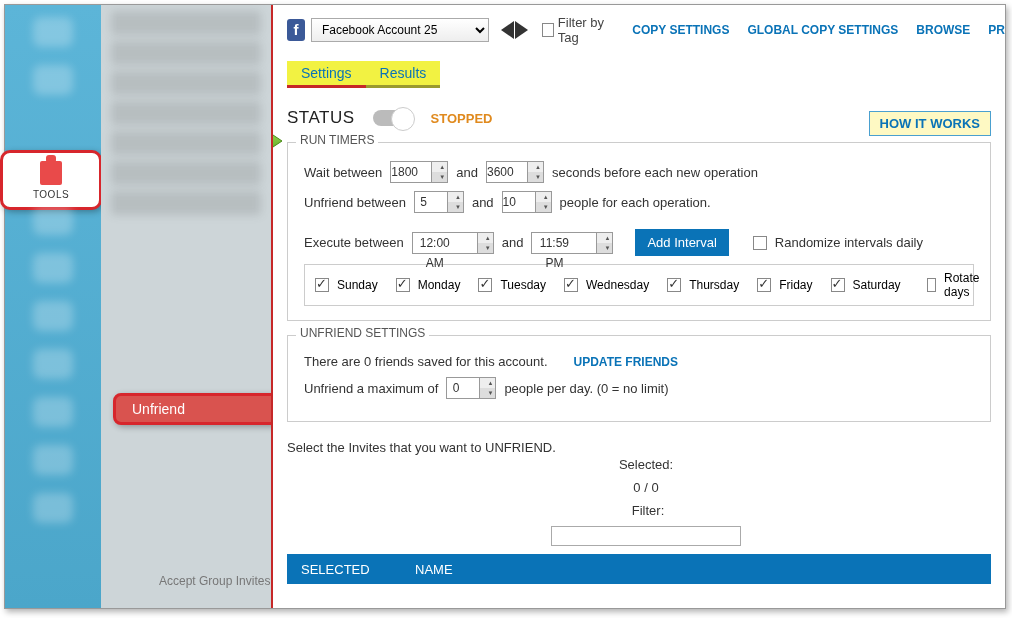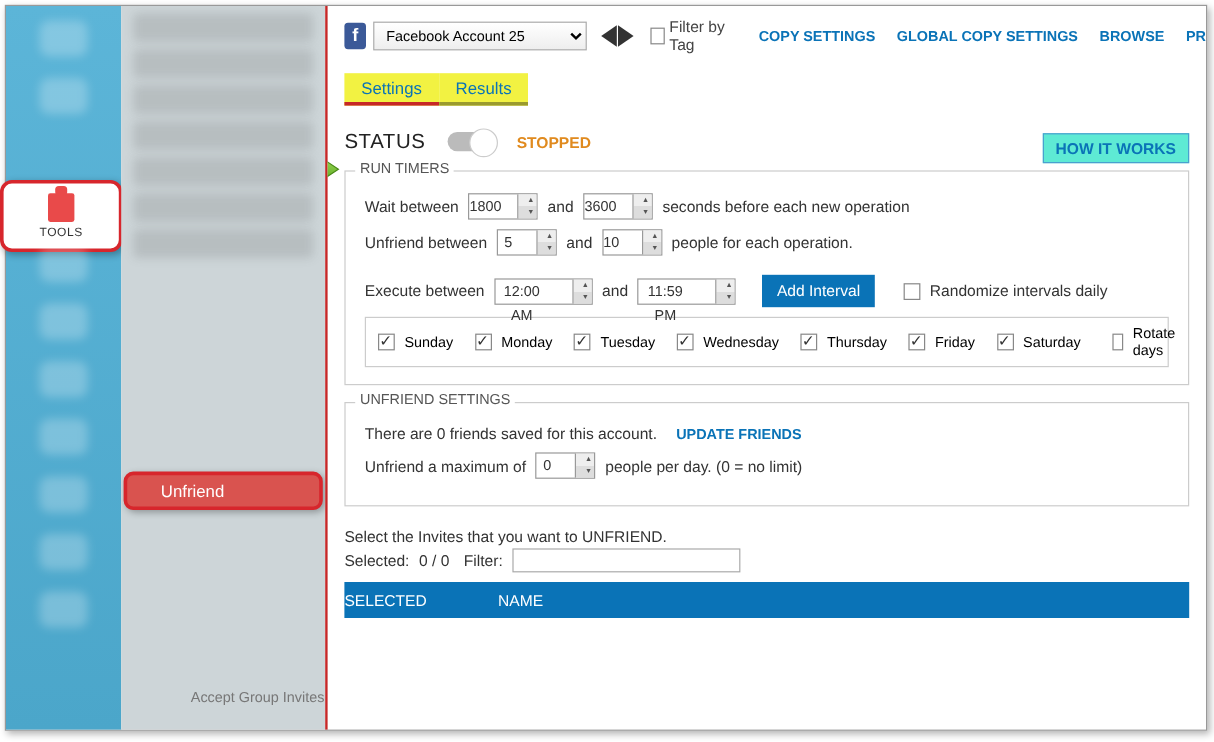--- a/index.html
+++ b/index.html
@@ -6,21 +6,21 @@
 body { background: #fff; width: 1012px; height: 618px; overflow: hidden; position: relative; }
 .app-frame { width: 1002px; height: 605px; border: 1px solid #999; margin: 4px; position: relative; background: #fff; box-shadow: 2px 3px 6px rgba(0,0,0,0.3); display:flex; }
 .sidebar-left { width: 96px; height: 100%; background: linear-gradient(#5cb5d8,#4ba6ca); position: relative; }
 .sidebar-left .blur-item { width: 40px; height: 30px; margin: 12px auto 18px auto; background: rgba(255,255,255,0.25); border-radius: 8px; filter: blur(4px); }
 .tools-item { position:absolute; top:145px; left:-5px; width:102px; height:60px; border:3px solid #d7262c; border-radius:10px; background:#fff; display:flex; flex-direction:column; align-items:center; justify-content:center; box-shadow:2px 2px 6px rgba(0,0,0,0.3); }
 .tools-item .clip { width:22px; height:24px; background:#e94a4a; border-radius:2px; position:relative; }
 .tools-item .clip:before { content:""; position:absolute; top:-6px; left:6px; width:10px; height:8px; background:#e94a4a; border-radius:3px; }
 .tools-item .lbl { font-size:10px; color:#333; margin-top:4px; letter-spacing:0.5px; }
 .sidebar-mid { width: 170px; height:100%; background:#cdd5d8; position:relative; overflow:hidden; }
 .sidebar-mid .blur-row { height:24px; margin:6px 10px; background: rgba(60,60,60,0.15); border-radius:4px; filter: blur(4px); }
-.unfriend-item { position:absolute; top:388px; left:2px; width:166px; height:32px; background:#d9534f; border:3px solid #d7262c; border-radius:8px; color:#fff; font-size:14px; line-height:26px; padding-left:28px; box-shadow:2px 2px 6px rgba(0,0,0,0.3); }
+.unfriend-item { position:absolute; top:388px; left:12px; width:166px; height:32px; background:#d9534f; border:3px solid #d7262c; border-radius:8px; color:#fff; font-size:14px; line-height:26px; padding-left:16px; box-shadow:2px 2px 6px rgba(0,0,0,0.3); }
 .main { flex:1; height:100%; border-left:2px solid #c62828; padding:8px 0 0 14px; position:relative; overflow:hidden; }
 .toprow { display:flex; align-items:center; gap:6px; height:34px; }
 .fb-ico { width:22px; height:22px; background:#3b5998; color:#fff; font-weight:bold; font-size:15px; text-align:center; line-height:22px; border-radius:3px; }
 .acct-select { width:216px; height:24px; border:1px solid #aaa; font-size:12px; padding:2px 6px; background:linear-gradient(#fff,#eee); }
 .nav-arrows { display:flex; gap:1px; margin-left:6px; }
 .arrow { width:0; height:0; border-top:9px solid transparent; border-bottom:9px solid transparent; cursor:pointer; }
 .arrow.left { border-right:13px solid #333; }
 .arrow.right { border-left:13px solid #333; }
 .chk { width:14px; height:14px; border:1px solid #888; display:inline-block; vertical-align:middle; margin-right:4px; position:relative; }
 .chk.checked:after { content:"✓"; position:absolute; top:-3px; left:0px; font-size:13px; color:#333; }
@@ -29,39 +29,39 @@
 .tabs { display:flex; gap:0; margin-top:14px; align-items:center; }
 .green-arrow { position:absolute; left:-53px; top:66px; }
 .tab { background:#f2f242; padding:4px 14px; font-size:14px; color:#0a73b7; border-bottom:3px solid transparent; cursor:pointer; }
 .tab.active { border-bottom:3px solid #c62828; }
 .tab.inactive { border-bottom:3px solid #9a9a2e; }
 .status-row { display:flex; align-items:center; margin-top:20px; gap:18px;}
 .status-lbl { font-size:17px; color:#222; letter-spacing:0.5px;}
 .toggle { width:40px; height:16px; background:#bbb; border-radius:10px; position:relative; }
 .toggle:after { content:""; position:absolute; top:-3px; left:18px; width:22px; height:22px; background:#fff; border:1px solid #ccc; border-radius:50%; }
 .stopped { color:#e08a1e; font-weight:bold; font-size:13px;}
-.how-works { position:absolute; right:14px; top:106px; border:1px solid #4aa0cf; color:#0a73b7; font-size:13px; font-weight:bold; padding:4px 10px; background:#5eead4; }
+.how-works { position:absolute; right:14px; top:106px; border:1px solid #4aa0cf; color:#0a73b7; font-size:13px; font-weight:bold; padding:4px 10px; background:#fef9c3; }
 .fieldset { border:1px solid #ccc; margin:14px 14px 0 0; padding:10px 16px 14px 16px; position:relative; }
 .fs-legend { position:absolute; top:-10px; left:8px; background:#fff; padding:0 4px; font-size:12px; color:#555;}
 .row { font-size:13px; color:#333; display:flex; align-items:center; gap:8px; margin:8px 0;}
 .stepper { width:58px; height:22px; border:1px solid #999; text-align:right; padding-right:36px; font-size:12px; position:relative; line-height:20px;}
 .stepper.sm { width:50px; }
 .stepper.time { width:82px; text-align:center; }
 .stepper:after { content:""; position:absolute; right:0; top:0; width:15px; height:100%; border-left:1px solid #999; background:linear-gradient(#eee 50%, #ddd 50%); }
 .stepper:before { content:"▲\A▼"; white-space:pre; position:absolute; right:2px; top:0; font-size:6px; line-height:10px; color:#555; z-index:1;}
 .add-interval { background:#0a73b7; color:#fff; border:none; padding:6px 12px; font-size:13px; cursor:pointer; margin-left:14px;}
 .days-label{ font-size:12px; color:#555; margin-top:12px;}
 .days-row { display:flex; align-items:center; gap:18px; border:1px solid #ccc; padding:6px 10px; margin-top:4px; font-size:12px;}
 .day { display:flex; align-items:center; gap:4px;}
-.update-link { color:#0a73b7; font-size:12px; font-weight:bold; cursor:pointer; margin-left:8px;}
+.update-link { color:#0a73b7; font-size:12px; font-weight:bold; cursor:pointer; margin-left:18px;}
 .subtxt { font-size:13px; color:#333; margin:18px 0 2px 0; }
-.selrow { font-size:13px; color:#333; display:flex; align-items:center; gap:8px;}
+.selrow { font-size:13px; color:#333; display:flex; align-items:center; gap:8px;flex-direction:column;}
 .filter-input { width:190px; height:20px; border:1px solid #aaa;}
 .tbl-head { background:#0a73b7; color:#fff; margin:8px 14px 0 0; height:30px; display:flex; align-items:center; font-size:13px;}
-.tbl-head .col1 { width:120px; }
+.tbl-head .col1 { width:120px; padding-left:14px;}
 .tbl-head .col2 { padding-left:8px;}
 .accept-grp { position:absolute; bottom:20px; left:106px; font-size:12px; color:#777; filter:blur(0.4px);margin-left:48px;}
 </style>
 </head>
 <body>
 
 <div class="app-frame">
   <div class="sidebar-left">
     <div class="blur-item"></div>
     <div class="blur-item"></div>

